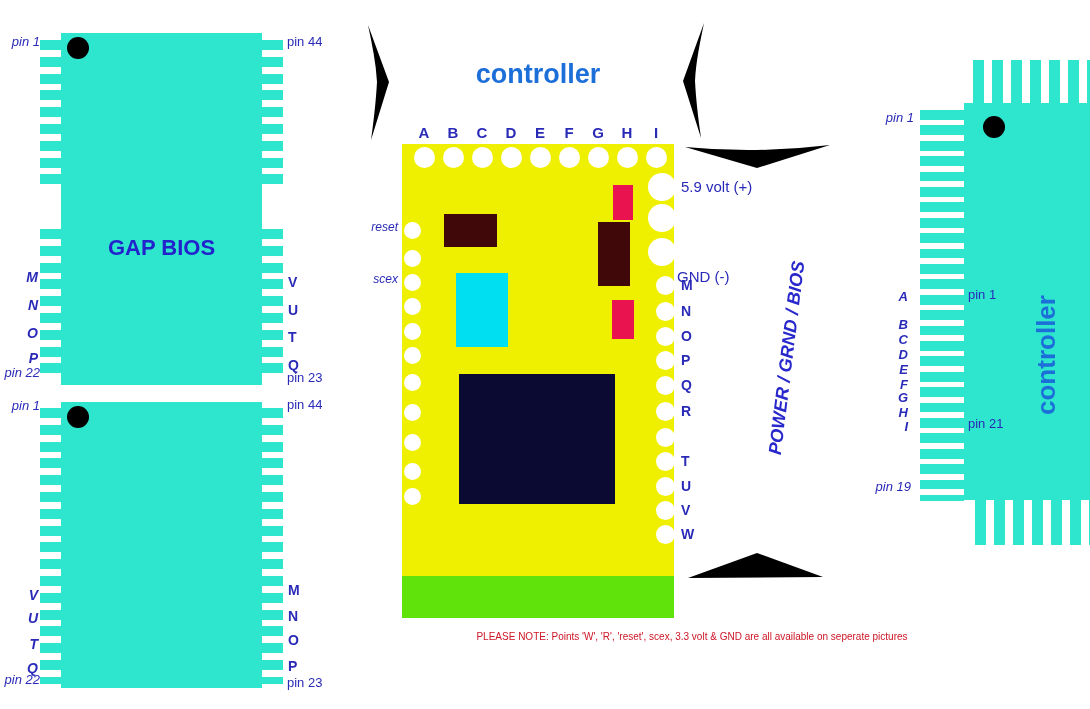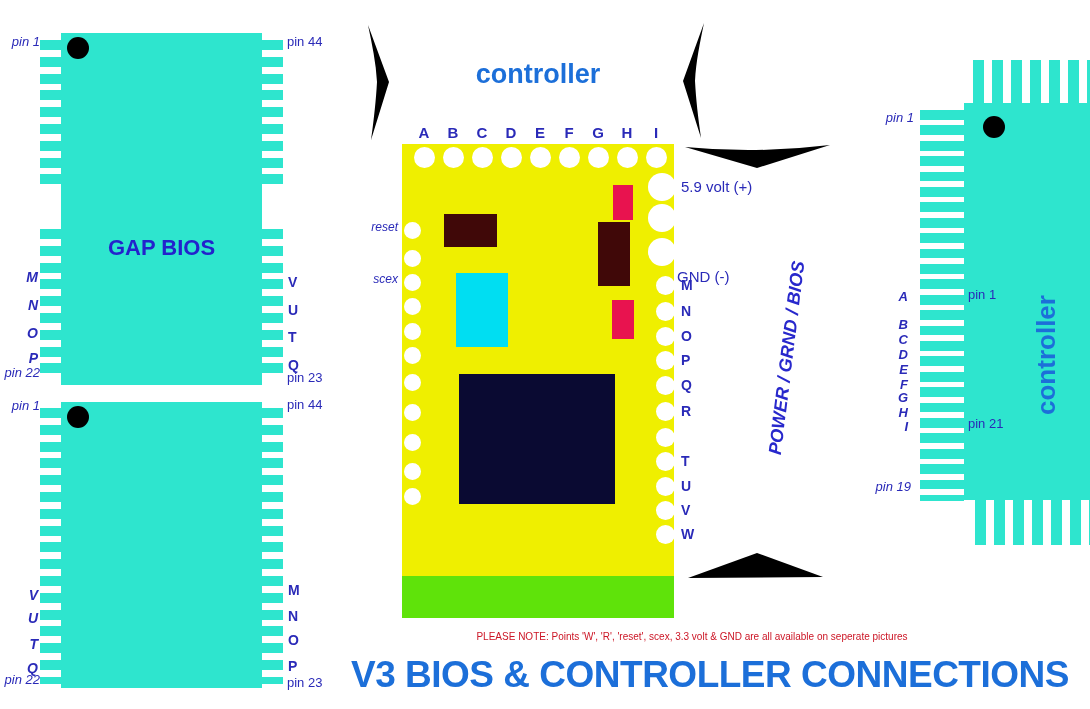--- a/index.html
+++ b/index.html
@@ -173,15 +173,14 @@
   <div class="t ptc right" style="left:878px;top:420px;width:30px;">I</div>
 
   <svg width="1090" height="709" style="position:absolute;left:0;top:0;pointer-events:none;">
     <path fill="#000" d="M368 25 L389 82 L371 140 C374 118 376 100 377 82 C376 63 372 44 368 25 Z"></path>
     <path fill="#000" d="M704 23 L683 81 L701 138 C698 117 696 100 695 81 C696 62 700 42 704 23 Z"></path>
     <path fill="#000" d="M685 147 Q757 154 830 145 L757 168 Z"></path>
     <path fill="#000" d="M688 578 L823 577 L757 553 Z"></path>
   </svg>
 
   <div class="t note center" style="left:332px;top:631px;width:720px;">PLEASE NOTE: Points 'W', 'R', 'reset', scex, 3.3 volt &amp; GND are all available on seperate pictures</div>
-  <div class="t title center" style="left:330px;top:655px;width:760px;">V3 BIOS &amp; CONTROLLER CONNECTIONS</div>
 
 </div>
 
 </body></html>

